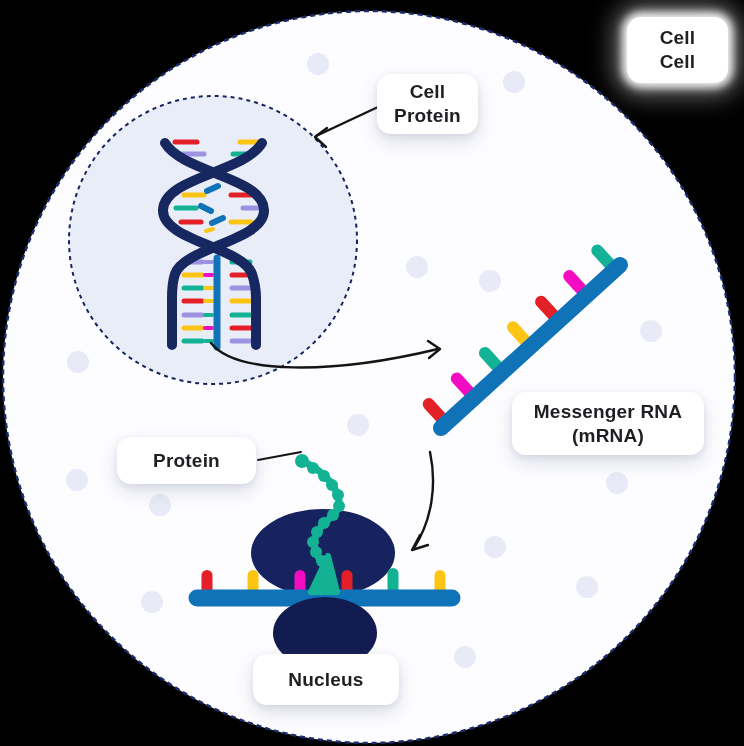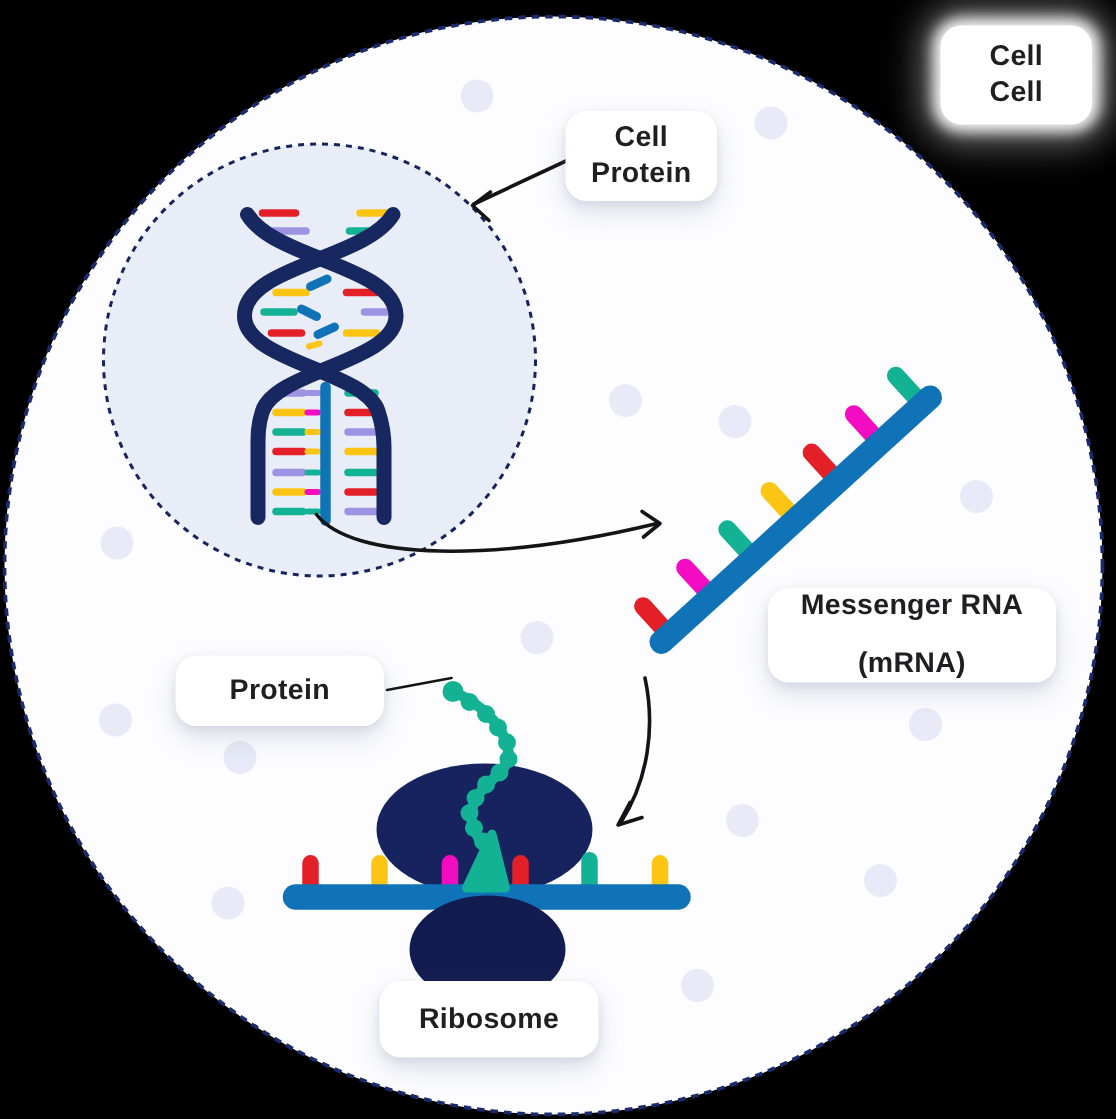--- a/index.html
+++ b/index.html
@@ -11,21 +11,21 @@
   .stage svg{position:absolute;left:0;top:0;}
   .label{
     position:absolute;display:flex;flex-direction:column;align-items:center;justify-content:center;
     background:var(--label-bg,#fff);border-radius:14px;
     color:var(--label-text,#222);font-weight:700;font-size:19px;line-height:24px;letter-spacing:.2px;
     text-align:center;box-shadow:0 8px 18px rgba(110,120,155,.22),0 2px 6px rgba(110,120,155,.14);
   }
   .label-cell-wall{left:627px;top:17px;width:101px;height:66px;
     box-shadow:0 0 9px 5px rgba(255,255,255,.92),0 0 24px 13px rgba(255,255,255,.42);}
   .label-cell-nucleus{left:377px;top:74px;width:101px;height:60px;}
-  .label-mrna{left:512px;top:392px;width:192px;height:63px;justify-content:space-between;}
+  .label-mrna{left:512px;top:392px;width:192px;height:63px;}
   .label-protein{left:117px;top:437px;width:139px;height:47px;align-items:center;}
   .label-ribosome{left:253px;top:654px;width:146px;height:51px;}
 </style>
 </head>
 <body>
 
 <div class="stage">
 
   <svg width="744" height="746" viewBox="0 0 744 746">
 
@@ -188,16 +188,16 @@
   <div class="label label-mrna">
     <span>Messenger RNA</span>
     <span>(mRNA)</span>
   </div>
 
   <div class="label label-protein">
     <span>Protein</span>
   </div>
 
   <div class="label label-ribosome">
-    <span>Ribosome</span>
+    <span>Nucleus</span>
   </div>
 
 </div>
 
 </body></html>

